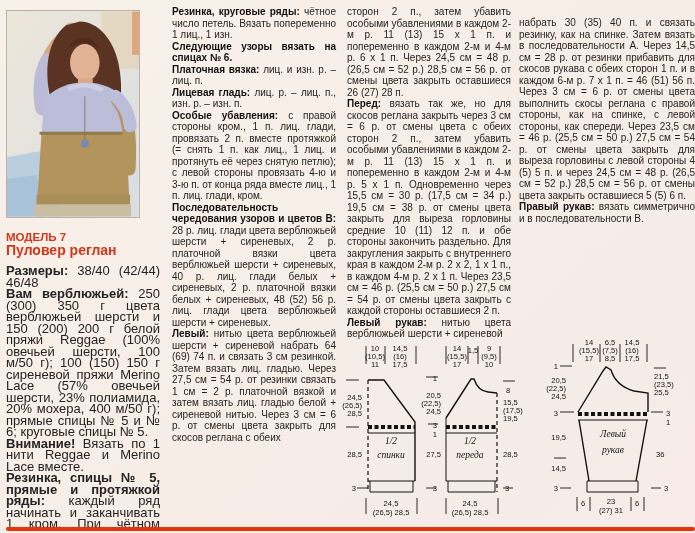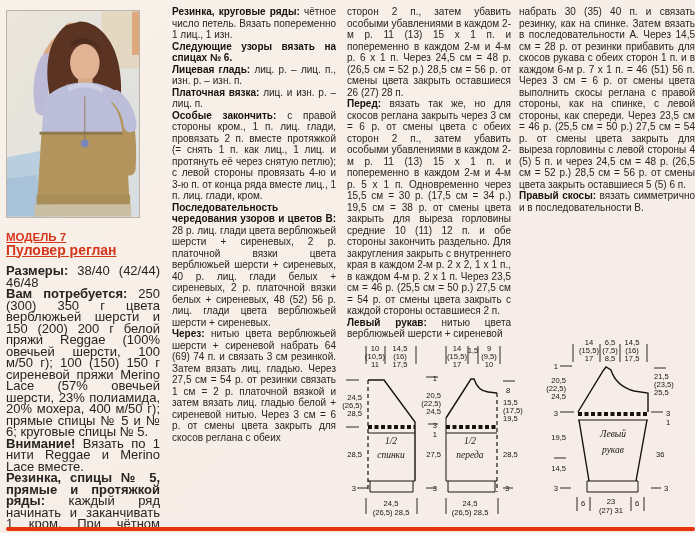--- a/index.html
+++ b/index.html
@@ -10,21 +10,21 @@
   .col b{color:#141210}
   .col1-wrap{position:absolute;left:6px;top:10px;width:154px}
   .photo{width:134px;height:208px;border:1px solid #bdb2a5;background:#e8e3da;box-sizing:border-box}
   .model-title{margin-top:9px;font-weight:bold;line-height:12.5px}
   .model-title .l1{font-size:11.5px}
   .model-title .l2{font-size:14px}
   .col1-text{margin-top:9px;font-size:13px;line-height:11.5px;color:#262422;text-align:justify}
   .col1-text p{margin:0}
   .col2{left:172px;top:6px;width:164px}
   .col3{left:347px;top:6px;width:164px}
-  .col4{left:519px;top:6px;width:176px}
+  .col4{left:519px;top:17px;width:176px}
   .diagrams{position:absolute;left:340px;top:338px}
   .diagrams text{font-size:7.6px;fill:#16130f;font-family:"Liberation Sans",sans-serif}
   .diagrams text.piece{font-size:9.5px;font-style:italic;font-family:"Liberation Serif",serif}
   .pieces{stroke:#16130f;stroke-width:1.4;fill:none}
   .pieces .thin{stroke-width:1}
   .pieces .dash{stroke-dasharray:4 3;stroke-width:1.2}
   .pieces .band{stroke-width:4;stroke-dasharray:4 2.5}
   .ticks{stroke:#16130f;stroke-width:0.9;fill:none}
   .red-bar{position:absolute;left:6px;top:527px;width:689px;height:4px;border-radius:2px}
 </style>
@@ -61,50 +61,50 @@
         <rect x="33" y="122" width="88" height="3" fill="#8f7a4e"></rect>
         <rect x="30" y="186" width="95" height="10" fill="#a98e58"></rect>
         <path d="M112,90 C123,102 126,128 124,160" stroke="#b2945c" stroke-width="13" fill="none" stroke-linecap="round"></path>
         <path d="M110,86 C119,94 124,104 125,116" stroke="#bcbdd9" stroke-width="13" fill="none" stroke-linecap="round"></path>
         <line x1="79" y1="86" x2="79" y2="132" stroke="#8a6a4a" stroke-width="0.8"></line>
         <circle cx="79" cy="134" r="4" fill="#7a86b8"></circle>
         <rect x="28" y="196" width="98" height="12" fill="#c9bda2"></rect>
       </g>
     </svg>
 
-    <div class="model-title" style="color: rgb(213, 54, 27); text-decoration: underline;">
+    <div class="model-title" style="color: rgb(213, 54, 27);">
       <div class="l1">МОДЕЛЬ 7</div>
       <div class="l2">Пуловер реглан</div>
     </div>
 
     <div class="col1-text">
         <p><b>Размеры:</b> 38/40 (42/44) 46/48</p>
-        <p><b>Вам потребуется:</b> 250 (300) 350 г цвета верблюжьей шерсти и 150 (200) 200 г белой пряжи Reggae (100% овечьей шерсти, 100 м/50 г); 100 (150) 150 г сиреневой пряжи Merino Lace (57% овечьей шерсти, 23% полиамида, 20% мохера, 400 м/50 г); прямые спицы № 5 и № 6; круговые спицы № 5.</p>
+        <p><b>Вам верблюжьей:</b> 250 (300) 350 г цвета верблюжьей шерсти и 150 (200) 200 г белой пряжи Reggae (100% овечьей шерсти, 100 м/50 г); 100 (150) 150 г сиреневой пряжи Merino Lace (57% овечьей шерсти, 23% полиамида, 20% мохера, 400 м/50 г); прямые спицы № 5 и № 6; круговые спицы № 5.</p>
         <p><b>Внимание!</b> Вязать по 1 нити Reggae и Merino Lace вместе.</p>
         <p><b>Резинка, спицы № 5, прямые и протяжкой ряды:</b> каждый ряд начинать и заканчивать 1 кром. При чётном числе петель вязать в лиц. и изн. р. 1 лиц., 1 изн. попеременно; при нечётном числе петель вязать в лиц. р. 1 лиц., 1 изн. попеременно, заканчивать 1 лиц., в изн. р. 1 изн., 1 лиц. попеременно, заканчивать 1 изн.</p>
       </div>
   </div>
 
   <div class="col col2">
       <p><b>Резинка, круговые ряды:</b> чётное число петель. Вязать попеременно 1 лиц., 1 изн.</p>
       <p><b>Следующие узоры вязать на спицах № 6.</b></p>
+      <p><b>Платочная вязка:</b> лиц. и изн. р. – лиц. п.</p>
       <p><b>Лицевая гладь:</b> лиц. р. – лиц. п., изн. р. – изн. п.</p>
-      <p><b>Платочная вязка:</b> лиц. и изн. р. – лиц. п.</p>
-      <p><b>Особые закончить:</b> с правой стороны кром., 1 п. лиц. глади, провязать 2 п. вместе протяжкой (= снять 1 п. как лиц., 1 лиц. и протянуть её через снятую петлю); с левой стороны провязать 4-ю и 3-ю п. от конца ряда вместе лиц., 1 п. лиц. глади, кром.</p>
+      <p><b>Особые убавления:</b> с правой стороны кром., 1 п. лиц. глади, провязать 2 п. вместе протяжкой (= снять 1 п. как лиц., 1 лиц. и протянуть её через снятую петлю); с левой стороны провязать 4-ю и 3-ю п. от конца ряда вместе лиц., 1 п. лиц. глади, кром.</p>
       <p><b>Последовательность чередования узоров и цветов В:</b> 28 р. лиц. глади цвета верблюжьей шерсти + сиреневых, 2 р. платочной вязки цвета верблюжьей шерсти + сиреневых, 40 р. лиц. глади белых + сиреневых, 2 р. платочной вязки белых + сиреневых, 48 (52) 56 р. лиц. глади цвета верблюжьей шерсти + сиреневых.</p>
-      <p><b>Через:</b> нитью цвета верблюжьей шерсти + сиреневой набрать 64 (69) 74 п. и связать 3 см резинкой. Затем вязать лиц. гладью. Через 27,5 см = 54 р. от резинки связать 1 см = 2 р. платочной вязкой и затем вязать лиц. гладью белой + сиреневой нитью. Через 3 см = 6 р. от смены цвета закрыть для скосов реглана с обеих</p>
+      <p><b>Левый:</b> нитью цвета верблюжьей шерсти + сиреневой набрать 64 (69) 74 п. и связать 3 см резинкой. Затем вязать лиц. гладью. Через 27,5 см = 54 р. от резинки связать 1 см = 2 р. платочной вязкой и затем вязать лиц. гладью белой + сиреневой нитью. Через 3 см = 6 р. от смены цвета закрыть для скосов реглана с обеих</p>
     </div>
   <div class="col col3">
       <p>сторон 2 п., затем убавить особыми убавлениями в каждом 2-м р. 11 (13) 15 х 1 п. и попеременно в каждом 2-м и 4-м р. 6 х 1 п. Через 24,5 см = 48 р. (26,5 см = 52 р.) 28,5 см = 56 р. от смены цвета закрыть оставшиеся 26 (27) 28 п.</p>
       <p><b>Перед:</b> вязать так же, но для скосов реглана закрыть через 3 см = 6 р. от смены цвета с обеих сторон 2 п., затем убавить особыми убавлениями в каждом 2-м р. 11 (13) 15 х 1 п. и попеременно в каждом 2-м и 4-м р. 5 х 1 п. Одновременно через 15,5 см = 30 р. (17,5 см = 34 р.) 19,5 см = 38 р. от смены цвета закрыть для выреза горловины средние 10 (11) 12 п. и обе стороны закончить раздельно. Для закругления закрыть с внутреннего края в каждом 2-м р. 2 х 2, 1 х 1 п., в каждом 4-м р. 2 х 1 п. Через 23,5 см = 46 р. (25,5 см = 50 р.) 27,5 см = 54 р. от смены цвета закрыть с каждой стороны оставшиеся 2 п.</p>
       <p><b>Левый рукав:</b> нитью цвета верблюжьей шерсти + сиреневой</p>
     </div>
   <div class="col col4">
       <p>набрать 30 (35) 40 п. и связать резинку, как на спинке. Затем вязать в последовательности А. Через 14,5 см = 28 р. от резинки прибавить для скосов рукава с обеих сторон 1 п. и в каждом 6-м р. 7 х 1 п. = 46 (51) 56 п. Через 3 см = 6 р. от смены цвета выполнить скосы реглана с правой стороны, как на спинке, с левой стороны, как спереди. Через 23,5 см = 46 р. (25,5 см = 50 р.) 27,5 см = 54 р. от смены цвета закрыть для выреза горловины с левой стороны 4 (5) 5 п. и через 24,5 см = 48 р. (26,5 см = 52 р.) 28,5 см = 56 р. от смены цвета закрыть оставшиеся 5 (5) 6 п.</p>
-      <p><b>Правый скосы:</b> вязать симметрично и в последовательности В.</p>
+      <p><b>Правый рукав:</b> вязать симметрично и в последовательности В.</p>
     </div>
 
   <svg class="diagrams" width="355" height="190" viewBox="340 338 355 190">
     <g class="pieces">
 
       <path d="M368,380 H384 L415,422 V481"></path>
       <line class="dash" x1="368" y1="380" x2="368" y2="492"></line>
       <path class="thin" d="M368,481 H415 M370,481 V492 M413,481 V492 M370,492 H413"></path>
       <line class="band" x1="368" y1="427" x2="415" y2="427"></line>
       <line class="thin" x1="368" y1="433" x2="415" y2="433"></line>

